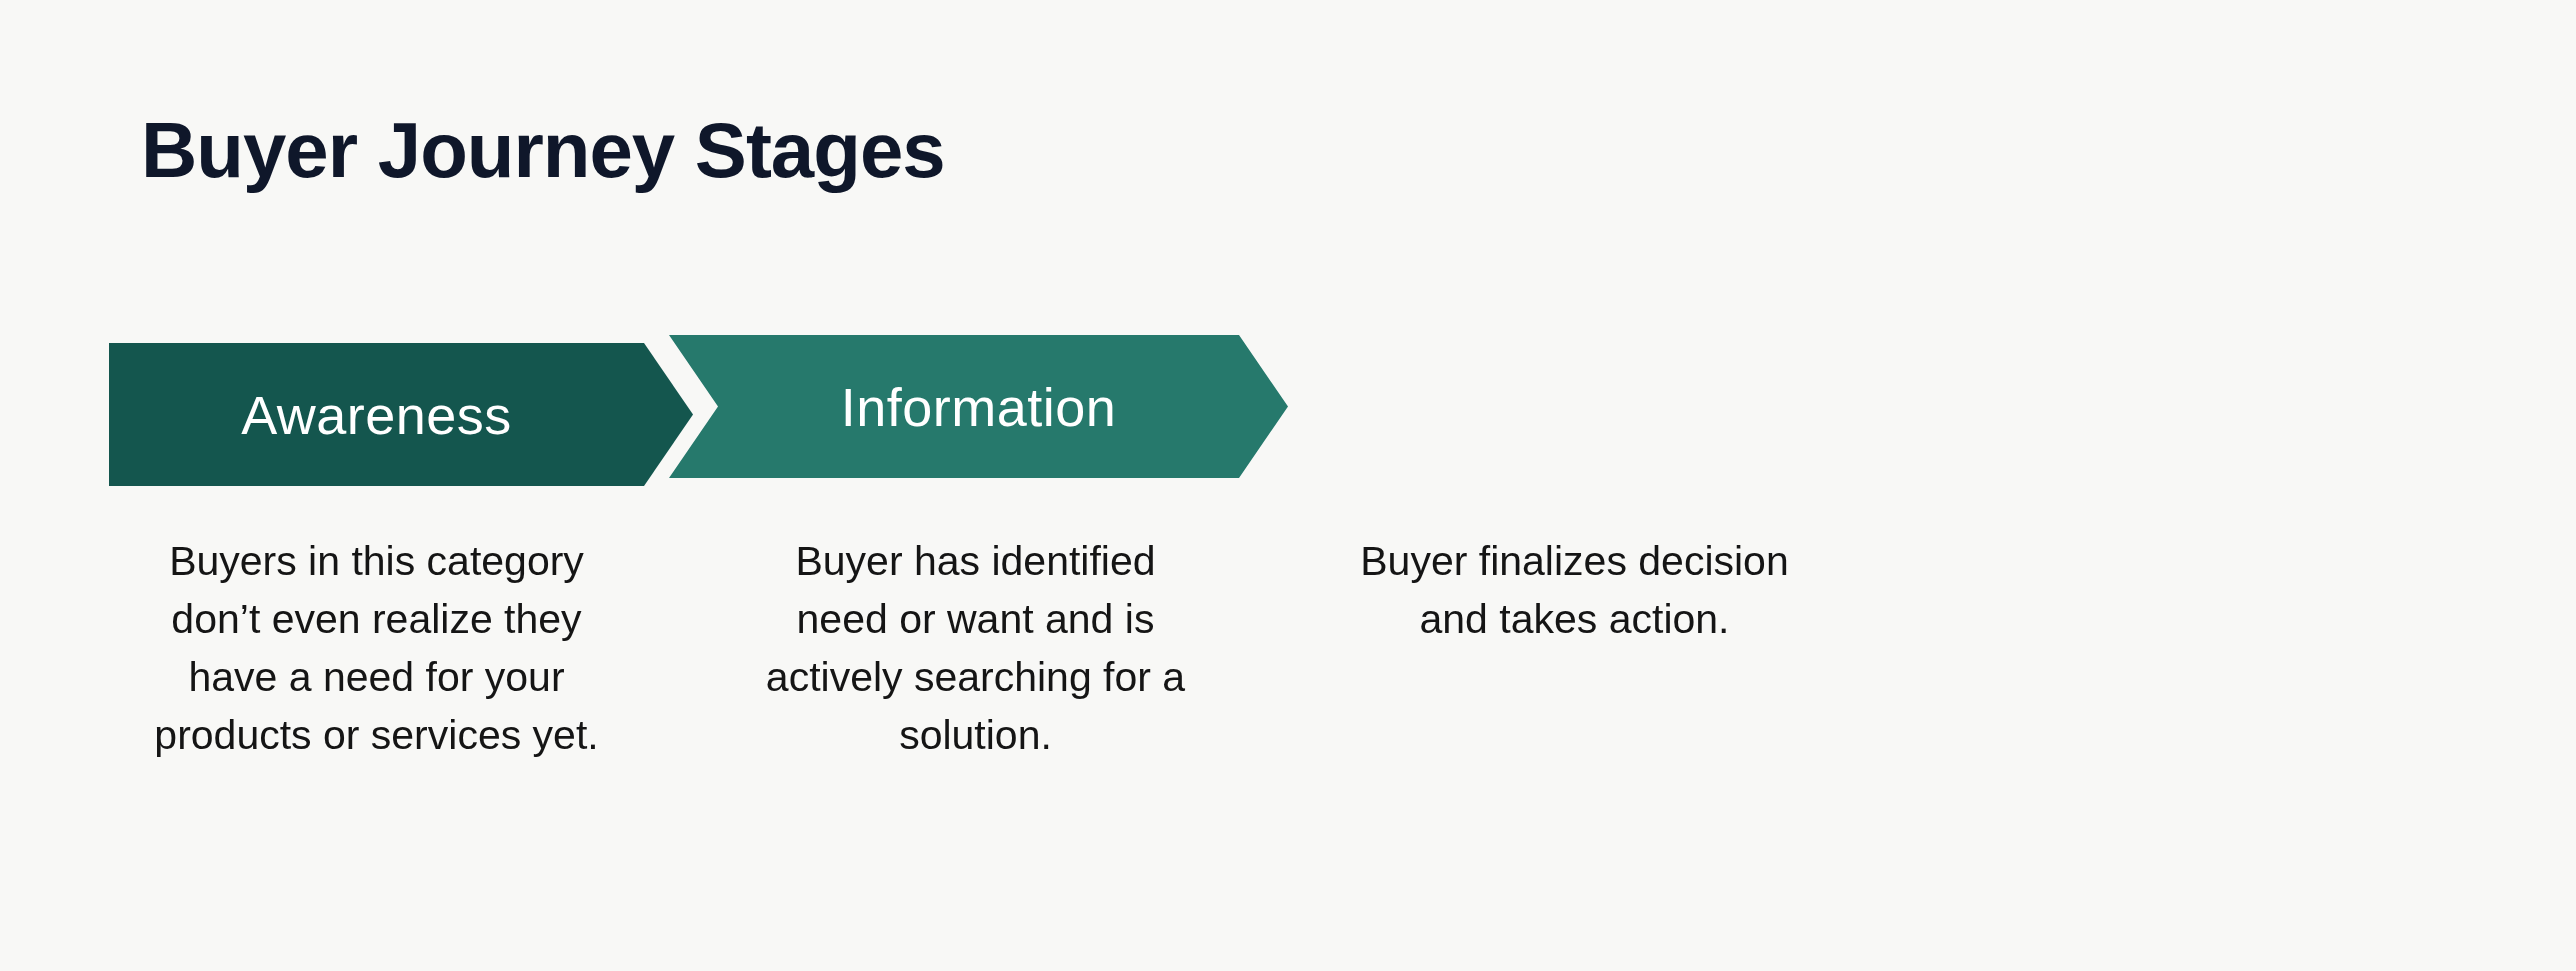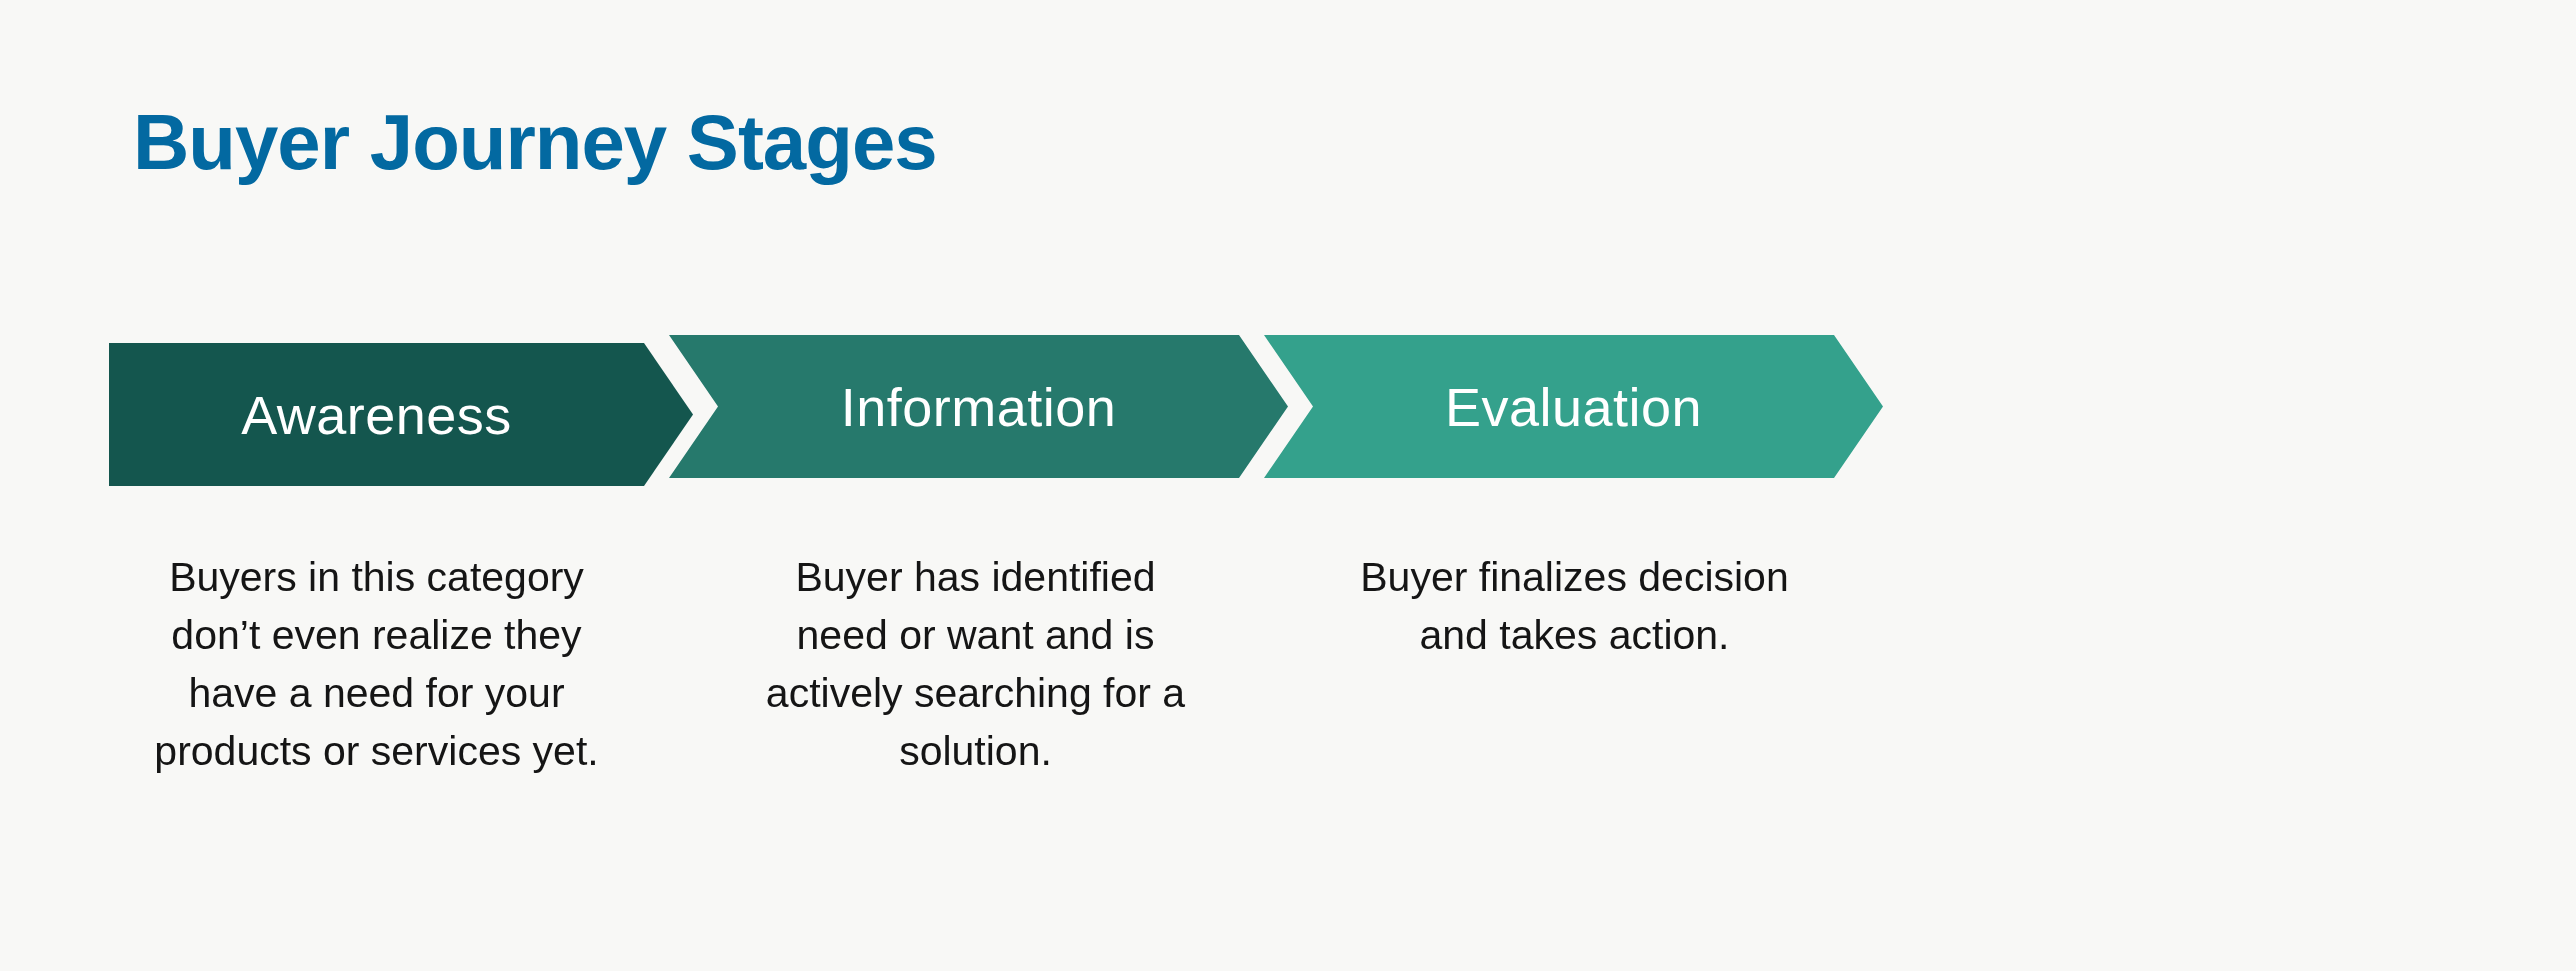--- a/index.html
+++ b/index.html
@@ -11,26 +11,26 @@
     position: relative;
     width: 2576px;
     height: 972px;
     background: #f8f8f6;
     overflow: hidden;
   }
   .title {
     position: absolute;
     left: 133px;
     top: 101px;
-    margin: 0;
+    margin: 8px;
     font-size: 78px;
     line-height: 82px;
     font-weight: 800;
     letter-spacing: -1px;
-    color: #0369a1;
+    color: #0f172a;
   }
   .arrows {
     position: absolute;
     left: 109px;
     top: 335px;
     height: 143px;
     display: flex;
     align-items: stretch;
   }
   .arrow {
@@ -63,21 +63,21 @@
     left: 77px;
     top: 532px;
     display: flex;
   }
   .desc-col {
     width: 599px;
     display: flex;
     justify-content: center;
   }
   .desc-text {
-    margin: 16px;
+    margin: 0;
     text-align: center;
     white-space: pre-line;
     font-size: 41px;
     line-height: 58px;
     font-weight: 400;
     color: #151515;
   }
 </style>
 </head>
 <body style="background: rgb(248, 248, 246);">
@@ -85,23 +85,20 @@
 <div class="canvas">
 
   <h1 class="title">Buyer Journey Stages</h1>
 
   <div class="arrows">
     <div class="arrow first" style="background: rgb(20, 86, 78);">
       <span>Awareness</span>
     </div>
     <div class="arrow chev" style="background: rgb(38, 121, 108);">
       <span>Information</span>
-    </div>
-    <div class="arrow chev" style="background: rgb(52, 161, 140);">
-      <span>Evaluation</span>
     </div>
   </div>
 
   <div class="descriptions">
     <div class="desc-col">
       <p class="desc-text">Buyers in this category
 don’t even realize they
 have a need for your
 products or services yet.</p>
     </div>

